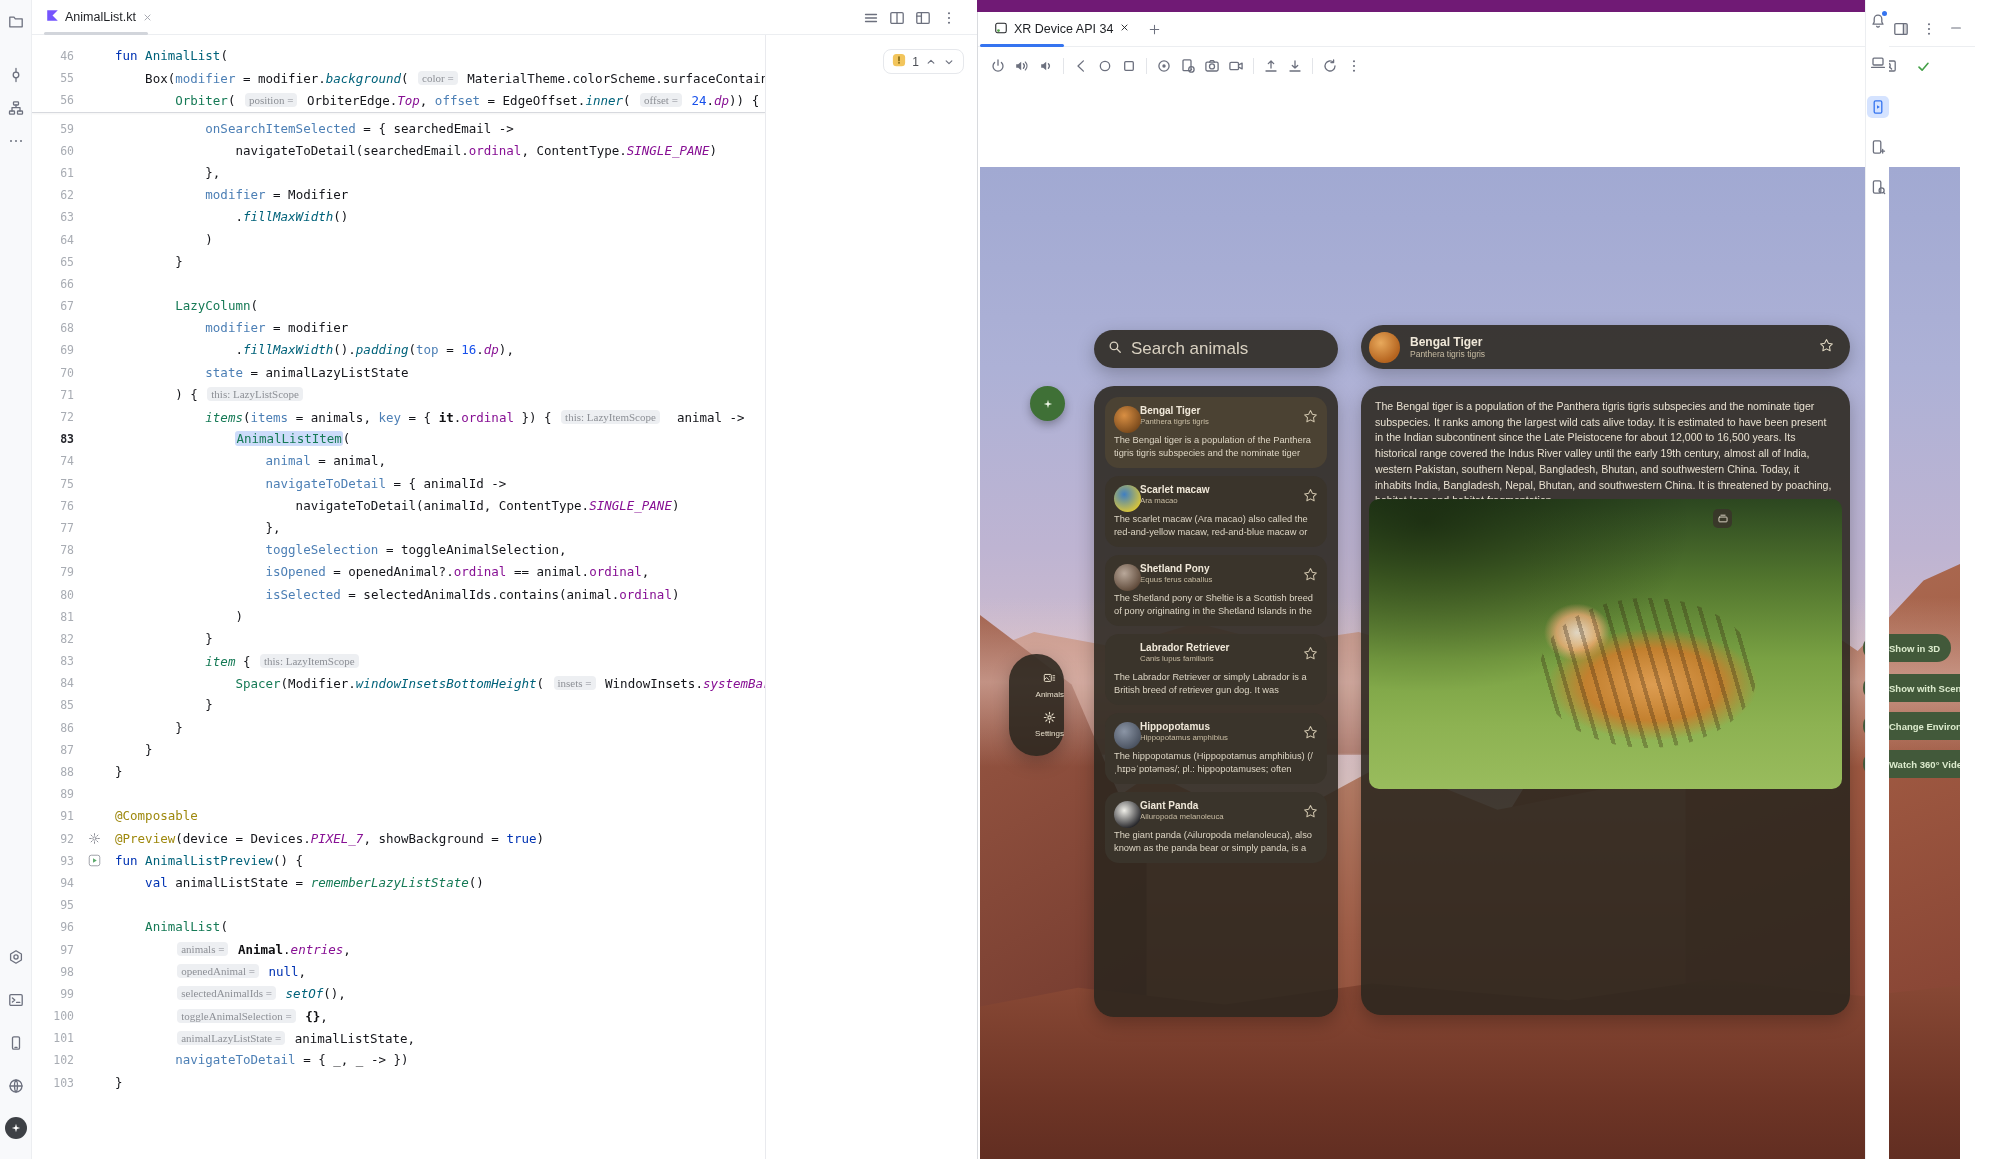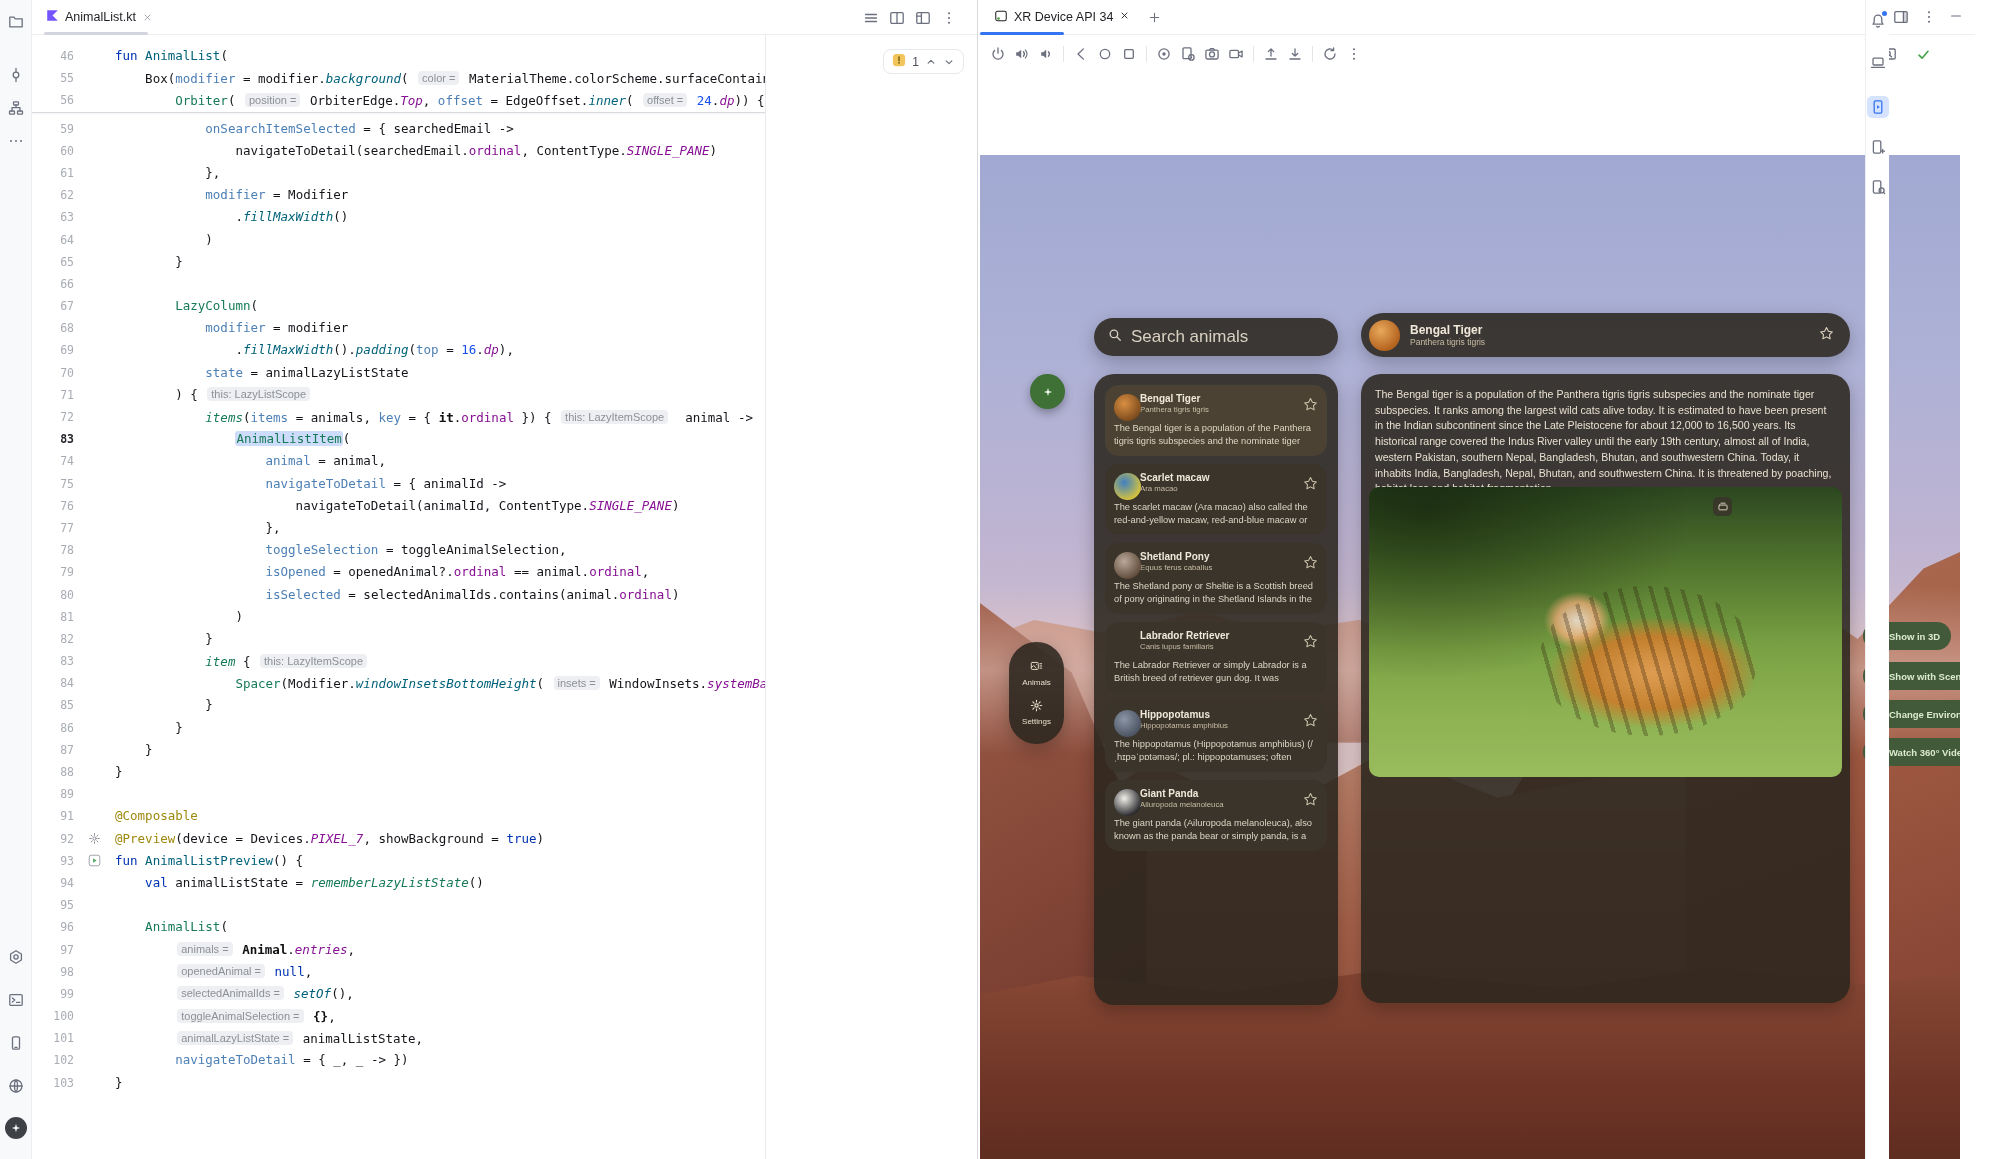--- a/index.html
+++ b/index.html
@@ -34,28 +34,28 @@
   .s-c{color:#167a56}
   .s-ci{color:#167a56;font-style:italic}
   .s-f{color:#00627a}
   .s-x{color:#00627a;font-style:italic}
   .s-m{color:#871094}
   .s-mi{color:#871094;font-style:italic}
   .s-num{color:#1750eb}
   .s-b{font-weight:bold;color:#0f0f12}
   .s-a{color:#9e880d}
   .s-cur{color:#167a56;background:#cddcfa;border-radius:3px;padding:0 1px}
-  .s-h{font-family:Liberation Sans, sans-serif;font-size:11px;color:#8d9096;background:#edeff2;border-radius:4px;padding:1px 4px;margin:0 2px;vertical-align:1px}
+  .s-h{font-family:Liberation Serif, serif;font-size:11px;color:#8d9096;background:#edeff2;border-radius:4px;padding:1px 4px;margin:0 2px;vertical-align:1px}
   .scrollbar{position:absolute;right:0;top:0;bottom:0;width:13px}
   .warn-tick{position:absolute;right:3px;top:9px;width:7px;height:4px;border-radius:2px;background:#f0a732}
   .inspect-widget{position:absolute;top:14px;right:13px;display:flex;align-items:center;gap:6px;background:#fff;border:1px solid #e6e8ec;border-radius:8px;padding:3px 8px;color:#4b4e55;font-size:12px}
   .inspect-widget .chev{color:#6c707e;display:flex;cursor:pointer}
 
   
-  .emu{position:absolute;left:977px;top:0;bottom:0;width:998px;background:#fff;border-left:1px solid #d8dade}
+  .emu{position:absolute;left:977px;top:12px;bottom:0;width:998px;background:#fff;border-left:1px solid #d8dade}
   .emu-tabbar{position:relative;height:35px;border-bottom:1px solid #eceef1;display:flex;align-items:center;padding-left:8px}
   .emu-tab{position:relative;height:34px;display:flex;align-items:center;gap:6px;padding:0 8px;font-size:12.5px;color:#1d1f23;cursor:pointer}
   .emu-underline{position:absolute;left:2px;top:32px;width:84px;height:3px;border-radius:2px;background:var(--accent)}
   .emu-tab-plus{margin-left:10px;color:#6c707e;display:flex;cursor:pointer}
   .emu-tab-actions{position:absolute;right:12px;display:flex;gap:12px;color:#6c707e}
   .emu-tab-actions span{display:flex;cursor:pointer}
   .emu-toolbar{position:relative;height:38px;display:flex;align-items:center;padding-left:8px;color:#6c707e}
   .emu-toolbar .tbi{width:24px;height:24px;display:flex;align-items:center;justify-content:center;border-radius:4px;cursor:pointer}
   .emu-toolbar .sep{width:1px;height:16px;background:#e3e5e9;margin:0 5px}
   .emu-toolbar-right{position:absolute;right:40px;display:flex;gap:10px;align-items:center}
@@ -99,21 +99,21 @@
   .detail-desc{font-size:10.6px;line-height:15.7px;color:#e8e0d0}
   .photo{position:absolute;left:8px;right:8px;top:113px;height:290px;border-radius:10px;overflow:hidden;background:
     radial-gradient(ellipse 150px 80px at 60% 64%, rgba(226,156,82,.95) 0%, rgba(202,124,44,.9) 45%, rgba(0,0,0,0) 70%),
     radial-gradient(ellipse 46px 40px at 44% 46%, #f2e6d2 0%, #e3b273 45%, rgba(0,0,0,0) 72%),
     linear-gradient(180deg,#2c4720 0%,#52762e 28%,#79a143 55%,#8db252 78%,#99bc5d 100%)}
   .photo .stripes{position:absolute;left:36%;top:34%;width:46%;height:52%;border-radius:50%;background:repeating-linear-gradient(74deg,rgba(0,0,0,0) 0 11px,rgba(45,26,8,.38) 11px 15px);opacity:.75}
   .photo .vign{position:absolute;inset:0;background:radial-gradient(ellipse at 12% 8%, rgba(10,20,5,.55), rgba(0,0,0,0) 45%)}
   .photo-btn{position:absolute;left:344px;top:10px;width:19px;height:19px;border-radius:5px;background:rgba(58,52,42,.85);display:flex;align-items:center;justify-content:center;color:#e8e0d0;cursor:pointer}
 
   .env-circle{position:absolute;left:50px;top:219px;width:35px;height:35px;border-radius:50%;background:var(--envGreen);display:flex;align-items:center;justify-content:center;color:#eaf4e2;box-shadow:0 4px 10px rgba(0,0,0,.3);cursor:pointer}
-  .nav-rail{position:absolute;left:29px;top:487px;width:55px;height:102px;border-radius:27px;display:flex;flex-direction:column;align-items:center;justify-content:center;gap:12px}
+  .nav-rail{position:absolute;left:29px;top:487px;width:55px;height:102px;border-radius:27px;display:flex;flex-direction:column;align-items:flex-end;justify-content:center;gap:12px}
   .rail-item{display:flex;flex-direction:column;align-items:center;gap:3px;color:#e6ddc9;font-size:8px;cursor:pointer}
   .pill{position:absolute;left:883px;height:28px;border-radius:14px;background:var(--pillBg);color:var(--pillFg);display:flex;align-items:center;gap:2px;padding:0 12px;font-size:9.5px;font-weight:bold;white-space:nowrap;overflow:hidden;cursor:pointer}
   svg{flex:none}
 </style>
 </head>
 <body>
 
 <div class="app">
 
   <div class="ide-strip" id="ide-strip">

